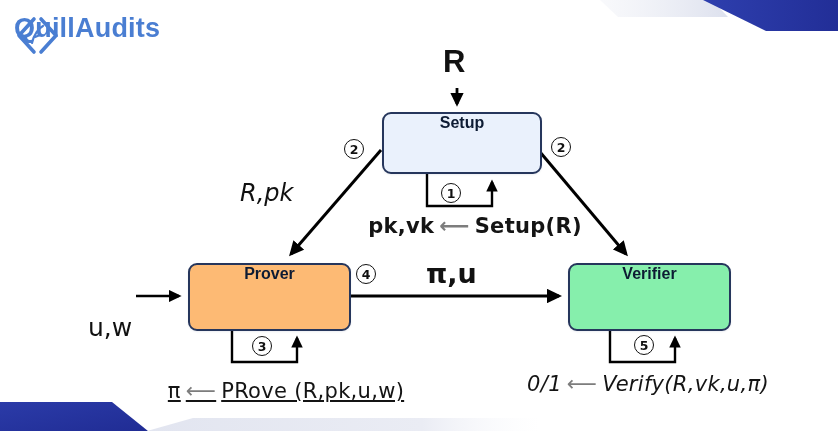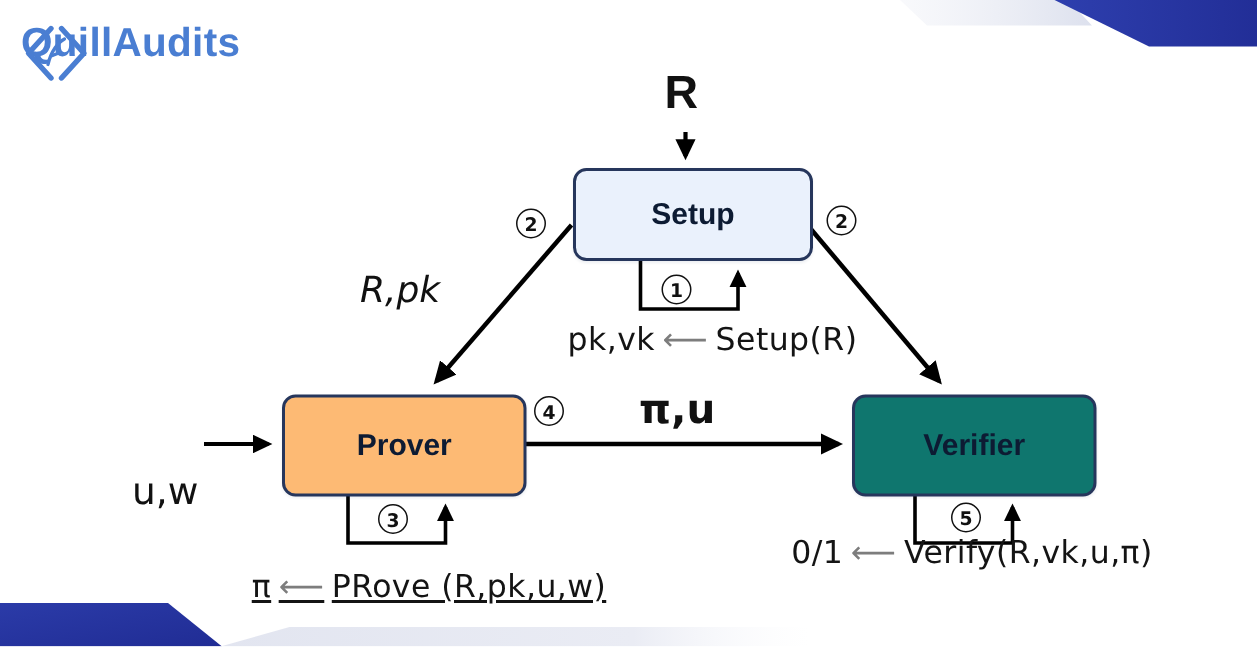--- a/index.html
+++ b/index.html
@@ -3,41 +3,41 @@
 <meta charset="utf-8">
 <style>
   html,body{margin:0;padding:0;background:#fff;}
   #stage{
     position:relative;width:838px;height:431px;background:#ffffff;
     overflow:hidden;font-family:"DejaVu Sans",sans-serif;
   }
   svg{position:absolute;left:0;top:0;}
   
   .node{
-    position:absolute;display:flex;align-items:center;justify-content:center;
+    position:absolute;display:flex;align-items:flex-start;justify-content:center;
     border:2.2px solid #26365c;border-radius:9px;
-    font-family:"Liberation Sans",sans-serif;font-weight:bold;font-size:20px;color:#0d1b33;
+    font-family:"Liberation Sans",sans-serif;font-weight:bold;font-size:16px;color:#0d1b33;
     box-shadow:0 1px 2px rgba(30,50,90,.08);
   }
   #node-setup{left:382px;top:112px;width:156px;height:58px;background:#eaf1fc;}
   #node-prover{left:188px;top:263px;width:159px;height:64px;background:#fdba74;}
-  #node-verifier{left:568px;top:263px;width:159px;height:64px;background:#0f766e;}
+  #node-verifier{left:568px;top:263px;width:159px;height:64px;background:#86efac;}
   
   .lbl{position:absolute;color:#111;white-space:nowrap;}
   #lbl-r{left:443px;top:44px;font-size:31px;font-weight:bold;font-family:"Liberation Sans",sans-serif;}
   #lbl-uw{left:88px;top:281px;font-size:25px;margin-top:32px;}
   #lbl-rpk{left:240px;top:179px;font-size:24px;font-style:italic;}
   #lbl-rvk{left:588px;top:172px;font-size:24px;}
   #lbl-piu{left:426px;top:258px;font-size:27px;font-weight:700;}
   
   .eq{position:absolute;width:260px;text-align:center;font-size:21px;color:#141414;letter-spacing:.3px;}
   .eq .arr{color:#7d7d7d;margin:0 5px;}
-  #eq-setup{left:345px;top:214px;}
+  #eq-setup{left:345px;top:214px;font-weight:bold;}
   #eq-prover{left:156px;top:379px;text-decoration:underline;}
-  #eq-verifier{left:518px;top:356px;}
+  #eq-verifier{left:518px;top:372px;font-style:italic;}
   
   .step{
     position:absolute;width:18px;height:18px;border:1.7px solid #111;border-radius:50%;
     display:flex;align-items:center;justify-content:center;
     font-size:12.5px;font-weight:600;color:#111;background:transparent;
     font-family:"DejaVu Sans",sans-serif;
   }
   #st1{left:441px;top:183px;}
   #st2a{left:344px;top:139px;}
   #st2b{left:551px;top:137px;}

